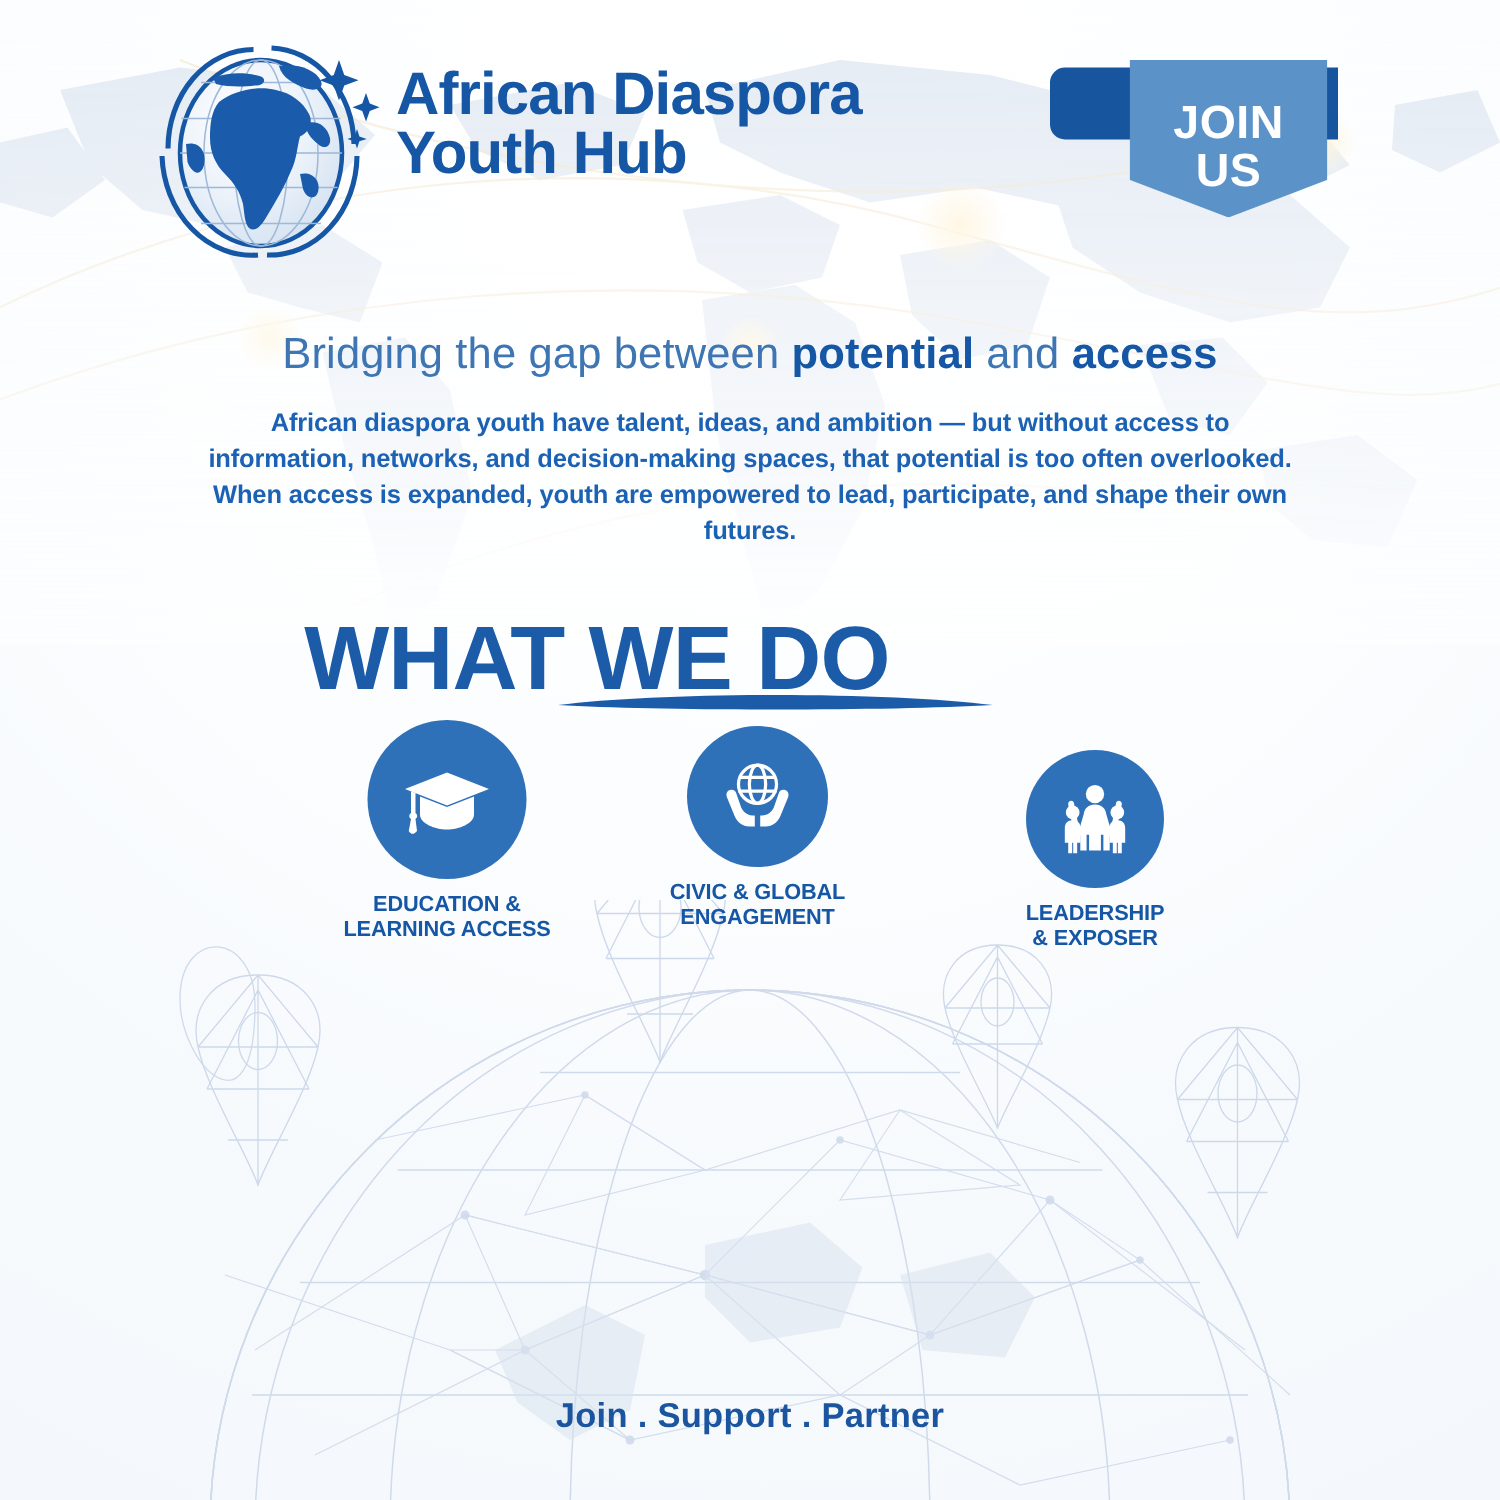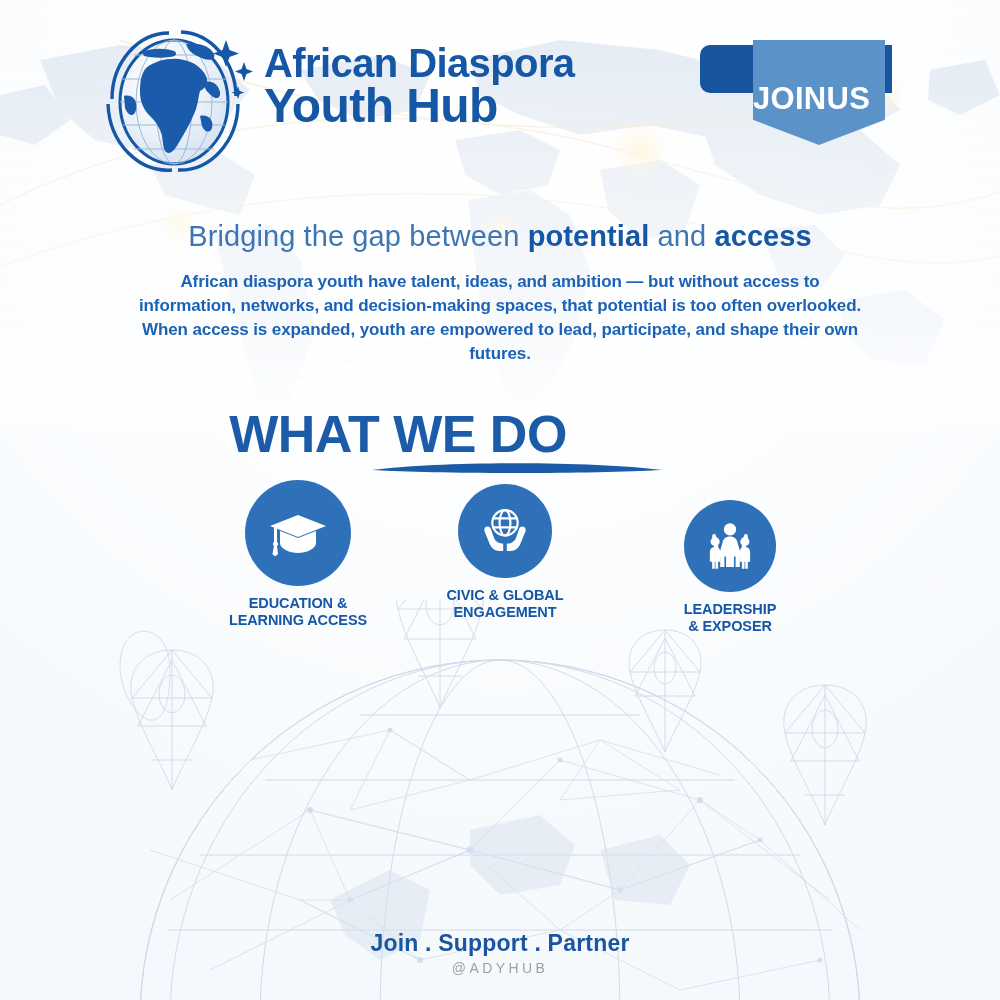--- a/index.html
+++ b/index.html
@@ -17,47 +17,47 @@
   .bg-layer{position:absolute;inset:0;width:1000px;height:1000px;pointer-events:none;}
   .bg-top{top:0;height:430px;opacity:.55;}
   .bg-bottom{top:600px;height:400px;opacity:.85;}
 
   
   .header{position:absolute;left:0;top:0;width:1000px;height:185px;}
   .logo-wrap{position:absolute;left:86px;top:24px;width:176px;height:150px;}
   .logo-text{position:absolute;left:264px;top:44px;
     font-weight:bold;color:#1557A5;letter-spacing:-.6px;line-height:.97;}
   .logo-line{display:block;font-size:40px;white-space:nowrap;}
-  .logo-line2{font-size:48px;}
+  .logo-line2{font-size:40px;}
 
   
   .badge{position:absolute;left:700px;top:40px;width:200px;height:130px;}
   .badge-bar{position:absolute;left:0;top:5px;width:192px;height:48px;
     background:#17559F;border-radius:10px 0 0 10px;}
   .badge-banner{position:absolute;left:53px;top:0;width:132px;height:105px;
     background:#5B92C8;
     clip-path:polygon(0 0,100% 0,100% 76%,50% 100%,0 76%);
-    display:flex;align-items:center;justify-content:flex-start;
-    padding-top:12px;box-sizing:border-box;}
+    display:flex;flex-direction:column;align-items:center;justify-content:flex-start;
+    padding-top:26px;box-sizing:border-box;}
   .badge-line{color:#ffffff;font-weight:bold;font-size:31px;line-height:1.02;
     letter-spacing:.3px;}
 
   
   .tagline{position:absolute;left:0;top:220px;width:1000px;text-align:center;
     font-size:29px;color:#3E76B4;font-weight:400;letter-spacing:.1px;}
   .tagline b{color:#1557A5;font-weight:bold;}
 
   
   .para{position:absolute;left:135px;top:270px;width:730px;text-align:center;
     font-size:17px;line-height:1.42;font-weight:bold;color:#1C62B4;
     letter-spacing:-.1px;}
 
   
   .wwd{position:absolute;left:0;top:404px;width:796px;text-align:center;
-    font-size:52px;font-weight:bold;color:#1B5BA8;letter-spacing:-.5px;}
+    font-size:60px;font-weight:bold;color:#1B5BA8;letter-spacing:-.5px;}
   .swoosh{position:absolute;left:372px;top:459px;width:290px;height:16px;}
 
   
   .pillars{position:absolute;left:0;top:480px;width:1000px;height:170px;}
   .pillar{position:absolute;text-align:center;}
   .circle{border-radius:50%;background:#2F71B8;display:flex;align-items:center;
     justify-content:center;margin:0 auto;}
   .pillar-label{margin-top:9px;font-size:14.5px;font-weight:bold;color:#1557A5;
     line-height:1.18;letter-spacing:-.1px;white-space:pre-line;}
 
@@ -332,16 +332,15 @@
           </g>
         </svg>
       </div>
       <div class="pillar-label">CIVIC &amp; GLOBAL
 ENGAGEMENT</div>
     </div>
   </div>
 
   <div class="footer">
     <div class="footer-main">Join . Support . Partner</div>
-    <div class="footer-sub">@ADYHUB</div>
   </div>
 
 </div>
 
 </body></html>

